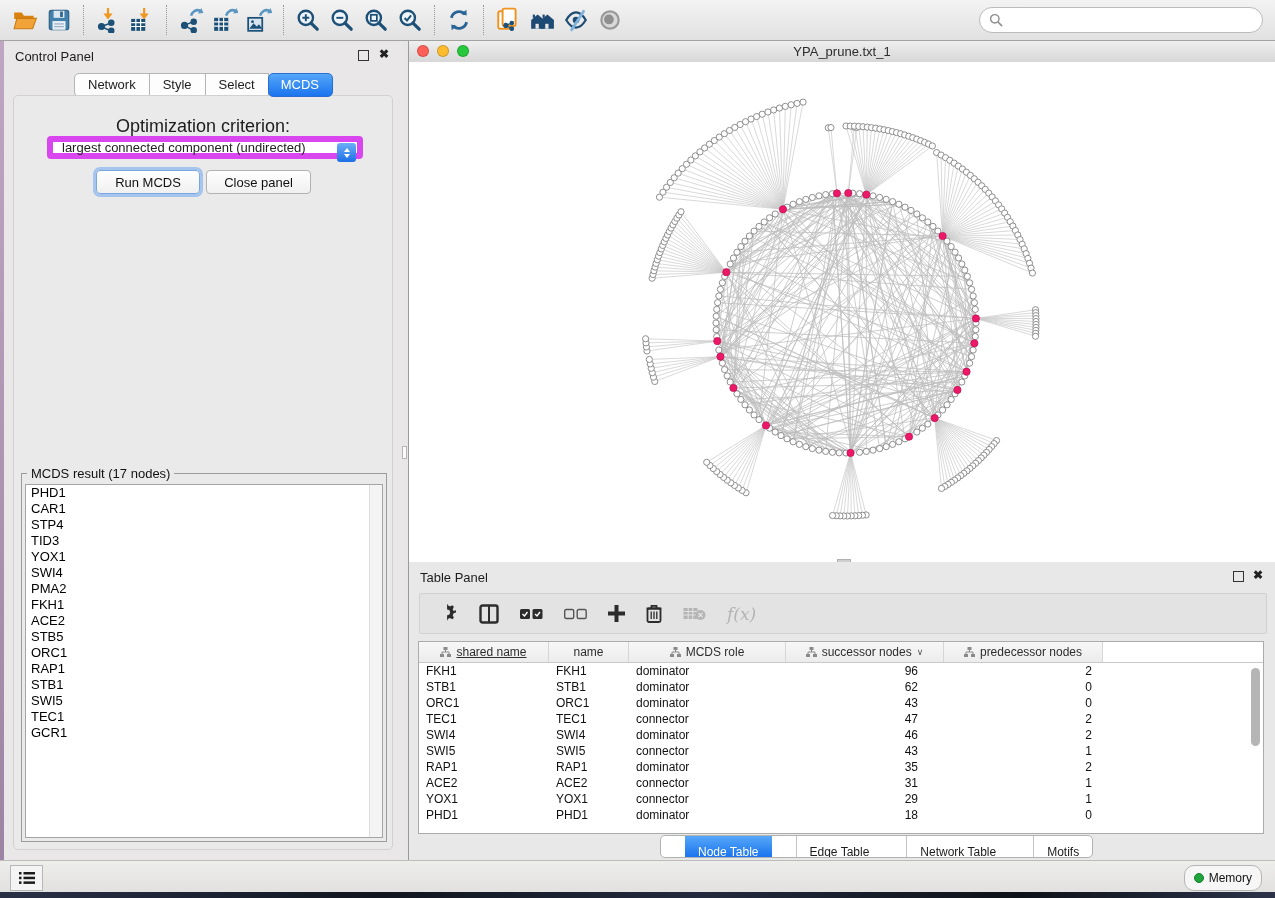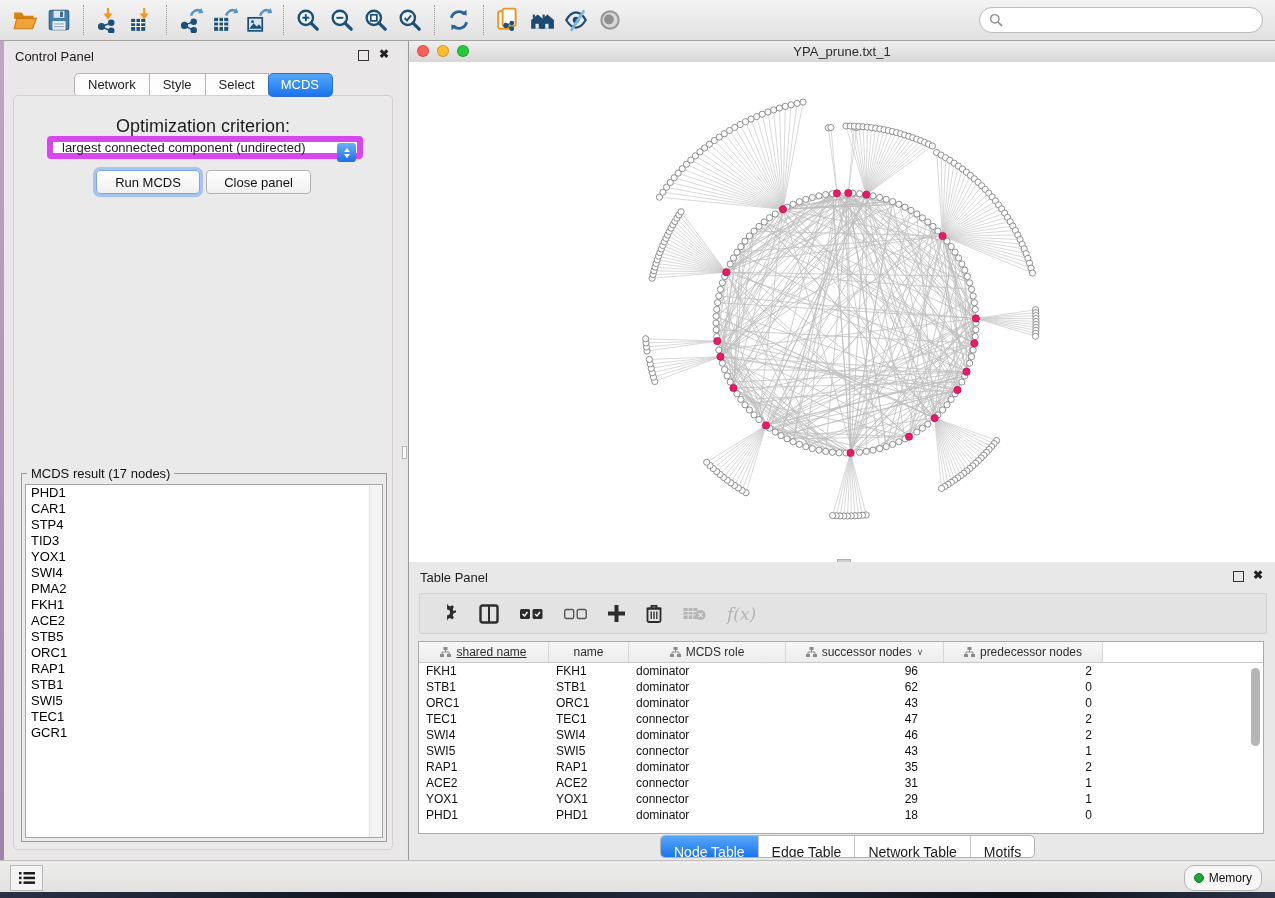--- a/index.html
+++ b/index.html
@@ -66,21 +66,21 @@
   .table-box{position:absolute;left:9px;top:79px;width:846px;height:193px;background:#fff;border:1px solid #ababab;box-sizing:border-box;overflow:hidden;}
   .t-header{display:flex;height:20px;background:linear-gradient(#f7f7f7,#ececec);border-bottom:1px solid #c9c9c9;}
   .t-hcell{box-sizing:border-box;border-right:1px solid #d6d6d6;display:flex;align-items:center;justify-content:center;
            font-size:12px;color:#2e2e2e;gap:5px;}
   .t-row{display:flex;height:16px;}
   .t-cell{box-sizing:border-box;font-size:12px;color:#111;line-height:16px;padding-left:7px;overflow:hidden;white-space:nowrap;}
   .t-cell.num{text-align:right;padding-left:0;}
   .t-scroll{position:absolute;right:3px;top:24px;width:9px;height:165px;}
   .t-thumb{position:absolute;left:0;top:2px;width:9px;height:78px;border-radius:5px;background:#b5b5b5;}
   .tp-tabs{position:absolute;left:251px;top:273px;height:21px;display:flex;background:#fff;border:1px solid #b2b2b2;border-radius:5px;overflow:hidden;}
-  .tp-tab{font-size:14px;padding:10px 13px 0;border-left:1px solid #c4c4c4;display:flex;align-items:center;color:#1c1c1c;}
+  .tp-tab{font-size:12px;padding:10px 13px 0;border-left:1px solid #c4c4c4;display:flex;align-items:center;color:#1c1c1c;margin-left:24px;}
   .tp-tab:first-child{border-left:none;}
   .tp-tab.active{background:linear-gradient(#57a8f8,#1a74ee);color:#fff;}
   
   .status-bar{position:absolute;left:0;top:860px;width:1275px;height:32px;background:linear-gradient(#ededec,#e2e1e0);border-top:1px solid #bdbcbc;box-sizing:border-box;}
   .list-btn{position:absolute;left:10px;top:4px;width:31px;height:24px;background:#f4f4f4;border:1px solid #b7b7b7;display:flex;align-items:center;justify-content:center;}
   .memory-btn{position:absolute;right:13px;top:4px;height:24px;padding:0 9px;background:#f6f6f6;border:1px solid #b5b5b5;border-radius:10px;
               display:flex;align-items:center;gap:5px;font-size:12px;color:#111;}
   .mem-dot{width:10px;height:10px;border-radius:50%;background:#1fa33c;border:1px solid #15802d;box-sizing:border-box;}
   .wallpaper{position:absolute;left:0;top:892px;width:1275px;height:6px;
              background:linear-gradient(90deg,#2a3147,#10151f 30%,#232a3d 55%,#0d1118 80%,#2c3349);}

